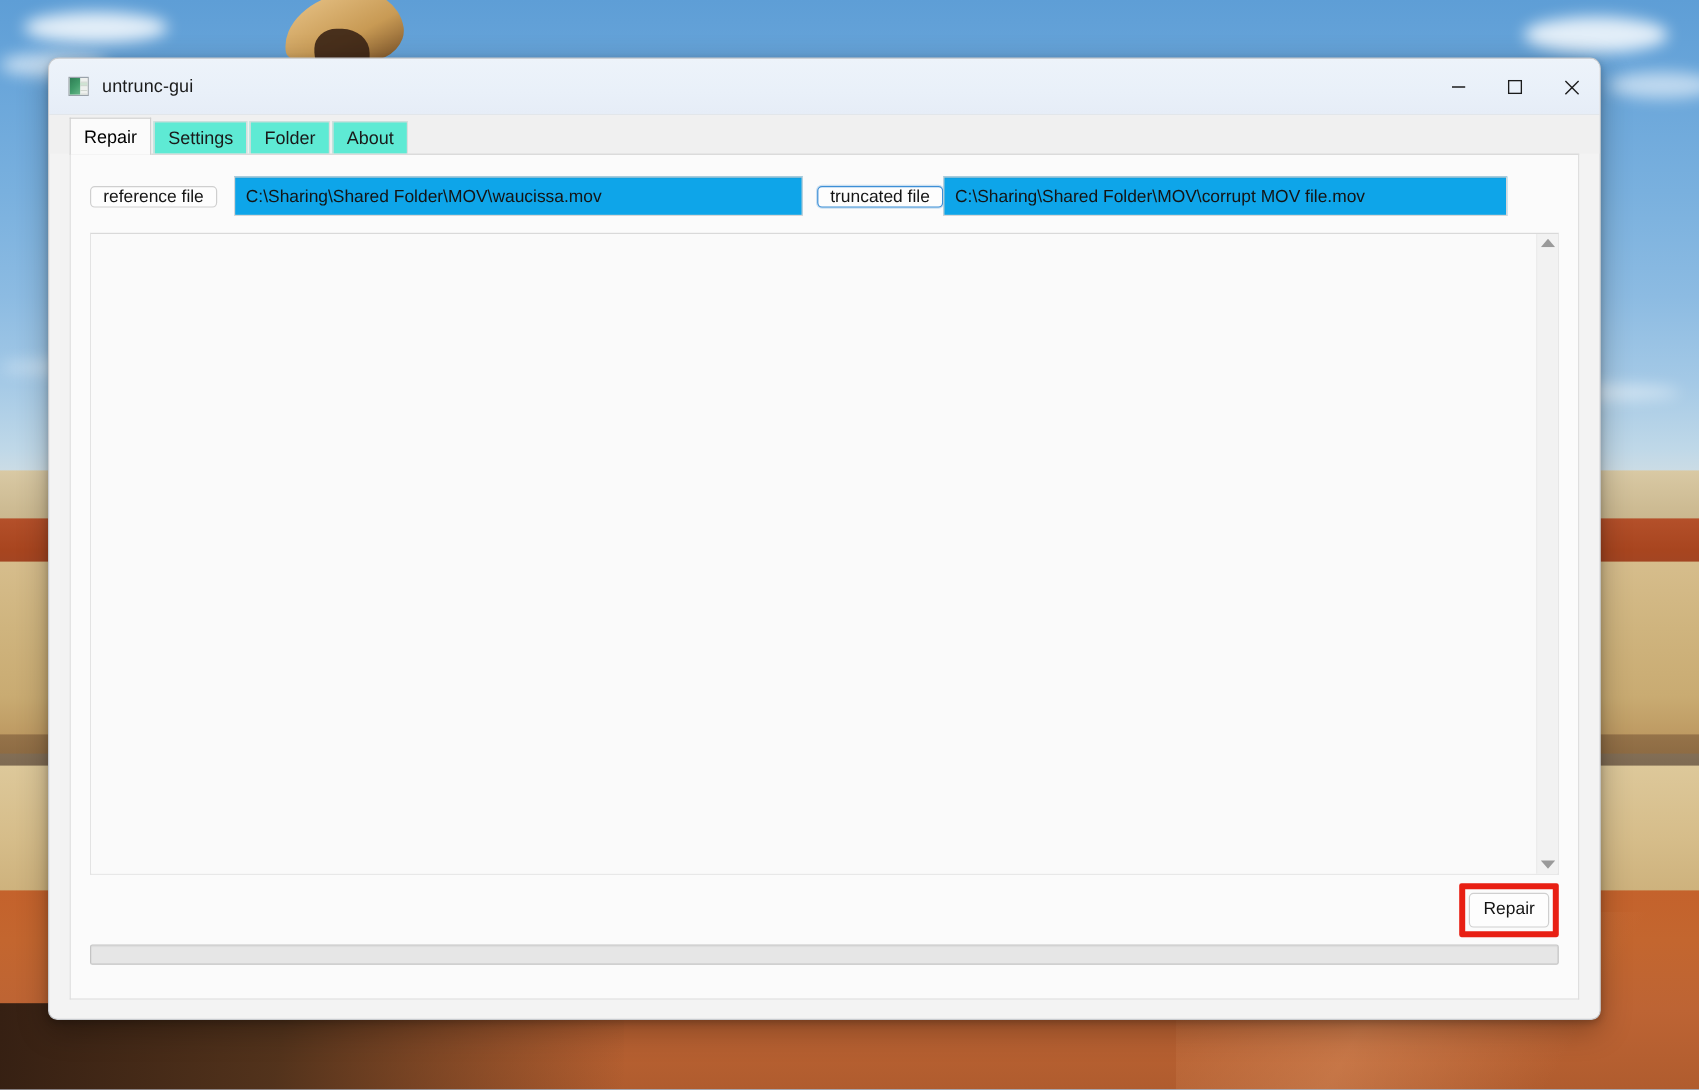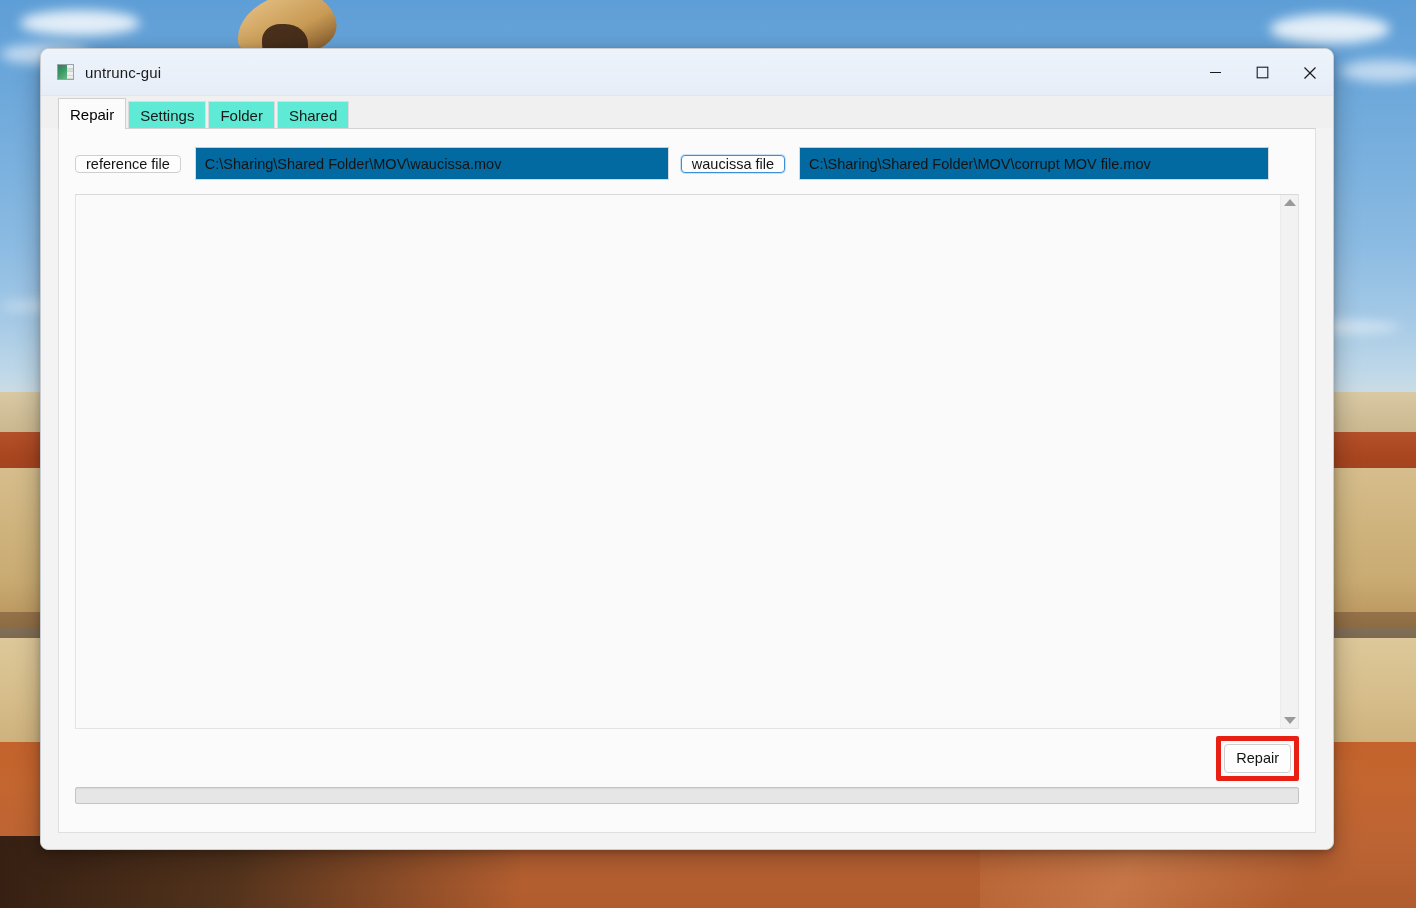--- a/index.html
+++ b/index.html
@@ -188,29 +188,29 @@
     cursor: default;
   }
   .btn-label.focused {
     border: 1px solid #3d8fd6;
     box-shadow: 0 0 0 1px rgba(61,143,214,.25);
   }
   .path-input {
     height: 33px;
     border: 1px solid #d8d8d8;
     border-top-color: #cdcdcd;
-    background: #0369a1;
+    background: #0ea5e9;
     font-size: 14.5px; color: #141414;
     padding: 0 9px;
     display: flex; align-items: center;
     white-space: nowrap; overflow: hidden;
     box-shadow: inset 0 1px 1px rgba(0,0,0,.035);
   }
   .path-input.ref   { width: 474px; margin-left: 14px; }
-  .path-input.trunc { width: 470px; margin-left: 14px; }
+  .path-input.trunc { width: 470px; }
   .spacer-gap { width: 12px; }
 
   
   .logwrap {
     flex: 1 1 auto;
     display: flex;
     border: 1px solid #e3e3e3;
     border-top-color: #d9d9d9;
     background: #fafafa;
     min-height: 0;
@@ -341,38 +341,38 @@
     <div class="tab active">
         <span>Repair</span>
       </div>
     <div class="tab">
         <span>Settings</span>
       </div>
     <div class="tab">
         <span>Folder</span>
       </div>
     <div class="tab">
-        <span>Shared</span>
+        <span>About</span>
       </div>
   </div>
 
   <div class="panel">
 
     <div class="filerow">
       <div class="btn-label">
         <span>reference file</span>
       </div>
       <div class="path-input ref">
         <span>C:\Sharing\Shared Folder\MOV\waucissa.mov</span>
       </div>
 
       <div class="spacer-gap"></div>
 
       <div class="btn-label focused">
-        <span>waucissa file</span>
+        <span>truncated file</span>
       </div>
       <div class="path-input trunc">
         <span>C:\Sharing\Shared Folder\MOV\corrupt MOV file.mov</span>
       </div>
     </div>
 
     <div class="logwrap">
       <div class="logarea"></div>
       <div class="vscroll">
         <div class="arrow up"></div>

